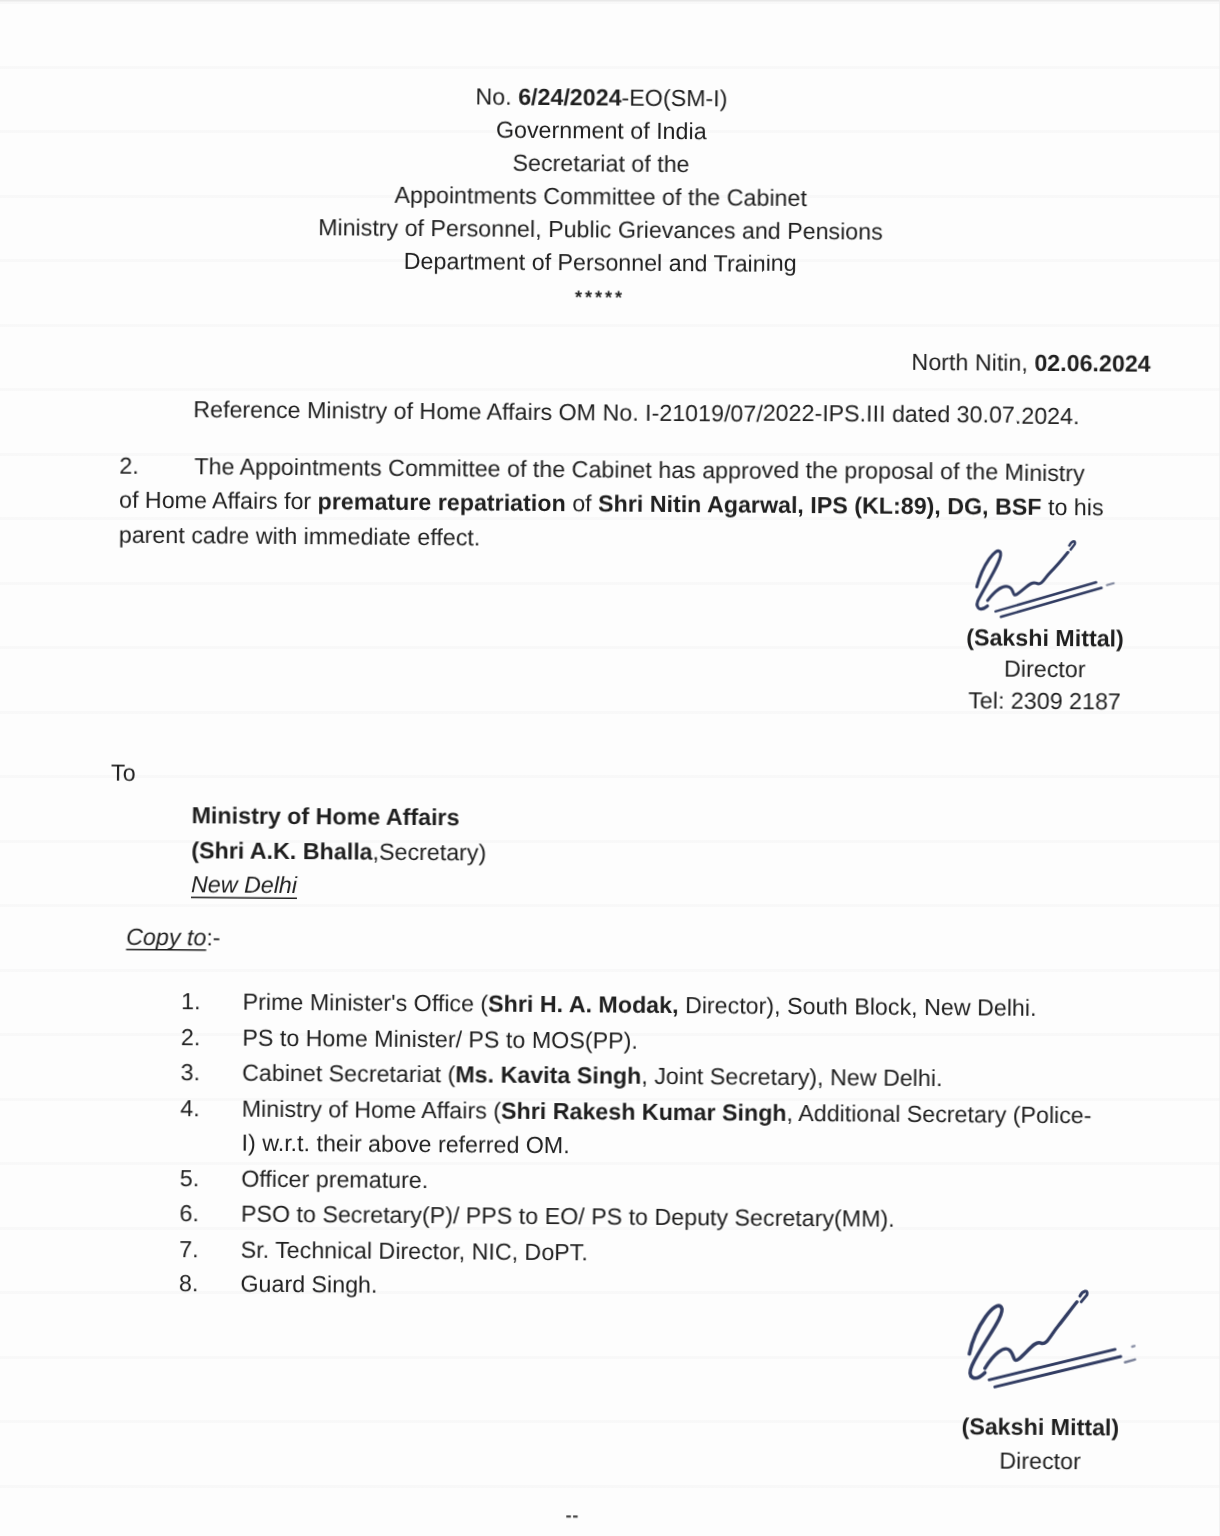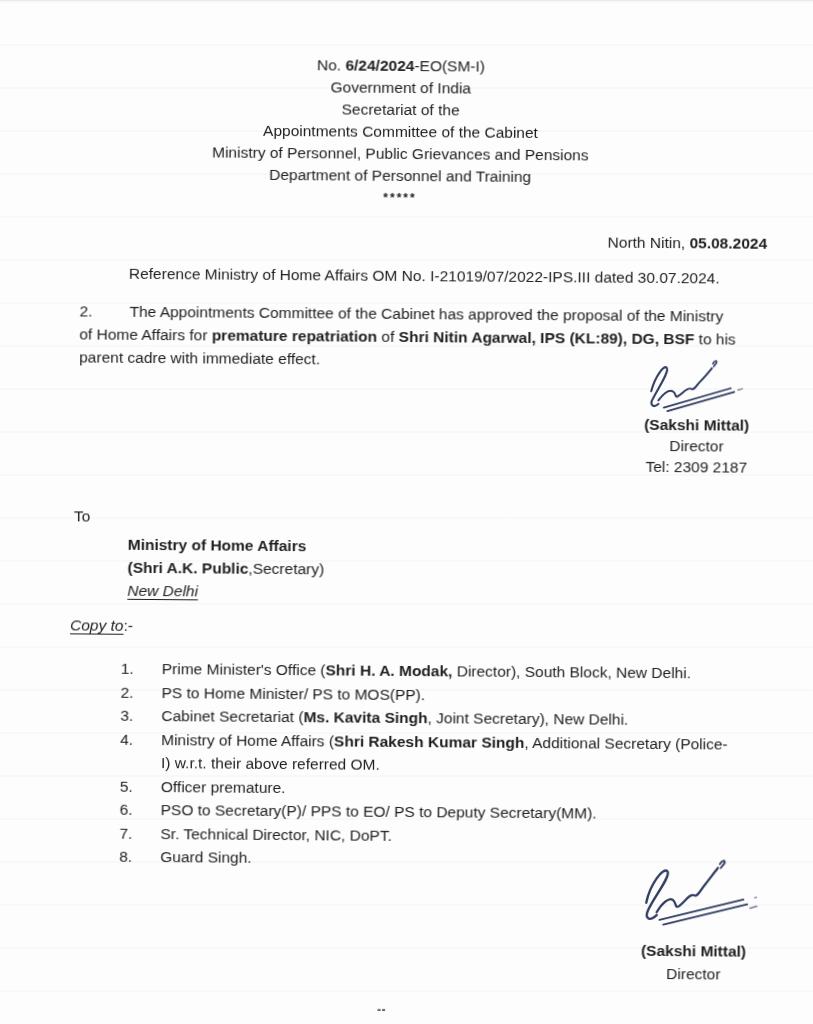--- a/index.html
+++ b/index.html
@@ -40,21 +40,21 @@
 
   .sig-top{position:absolute;top:354px;right:42px;width:150px;text-align:center;line-height:21px;}
   .sig-top .scribble{margin:0 12px -4px 0;}
   .sig-bottom{position:absolute;top:854px;right:36px;width:160px;text-align:center;line-height:23px;}
   .sig-bottom .scribble{margin:0 4px -4px 0;}
   .sig-name{font-weight:bold;}
 
   .to-block{position:absolute;top:506px;left:74px;line-height:23px;}
   .to-inner{margin:5px 0 0 54px;}
 
-  .copy-label{position:absolute;top:616px;left:71px;}
+  .copy-label{position:absolute;top:616px;left:85px;}
 
   .copy-list{position:absolute;top:658px;left:122px;width:648px;line-height:23.5px;}
   .copy-row{display:flex;}
   .copy-row .num{width:41px;flex-shrink:0;}
   .copy-row .txt{flex:1;}
 
   .footer-mark{position:absolute;top:998px;left:381px;font-size:12px;font-weight:bold;color:#3c3c3c;letter-spacing:0.5px;}
 
   .scribble path{fill:none;stroke:var(--ink,#323d63);stroke-linecap:round;stroke-linejoin:round;}
 </style>
@@ -67,21 +67,21 @@
     <div class="header">
       <div><span>No. </span><span class="b">6/24/2024</span><span>-EO(SM-I)</span></div>
       <div>Government of India</div>
       <div>Secretariat of the</div>
       <div>Appointments Committee of the Cabinet</div>
       <div>Ministry of Personnel, Public Grievances and Pensions</div>
       <div>Department of Personnel and Training</div>
       <div class="stars">*****</div>
     </div>
 
-    <div class="place-date"><span>North Nitin, </span><span class="b">05.08.2024</span></div>
+    <div class="place-date"><span>North Nitin, </span><span class="b">02.06.2024</span></div>
 
     <div class="reference">Reference Ministry of Home Affairs OM No. I-21019/07/2022-IPS.III dated 30.07.2024.</div>
 
     <div class="para2">
       <div><span class="num">2.</span><span>The Appointments Committee of the Cabinet has approved the proposal of the Ministry</span></div>
       <div><span>of Home Affairs for </span><span class="b">premature repatriation</span><span> of </span><span class="b">Shri Nitin Agarwal, IPS (KL:89), DG, BSF</span><span> to his</span></div>
       <div>parent cadre with immediate effect.</div>
     </div>
 
     <div class="sig-top">
@@ -95,21 +95,21 @@
       </svg>
       <div class="sig-name">(Sakshi Mittal)</div>
       <div>Director</div>
       <div>Tel: 2309 2187</div>
     </div>
 
     <div class="to-block">
       <div>To</div>
       <div class="to-inner">
         <div class="b">Ministry of Home Affairs</div>
-        <div><span class="b">(Shri A.K. Public</span><span>,Secretary)</span></div>
+        <div><span class="b">(Shri A.K. Bhalla</span><span>,Secretary)</span></div>
         <div><span class="u">New Delhi</span></div>
       </div>
     </div>
 
     <div class="copy-label"><span class="u">Copy to</span><span>:-</span></div>
 
     <div class="copy-list">
       <div class="copy-row">
           <span class="num">1.</span>
           <span class="txt"><span>Prime Minister's Office (</span><span class="b">Shri H. A. Modak,</span><span> Director), South Block, New Delhi.</span></span>

